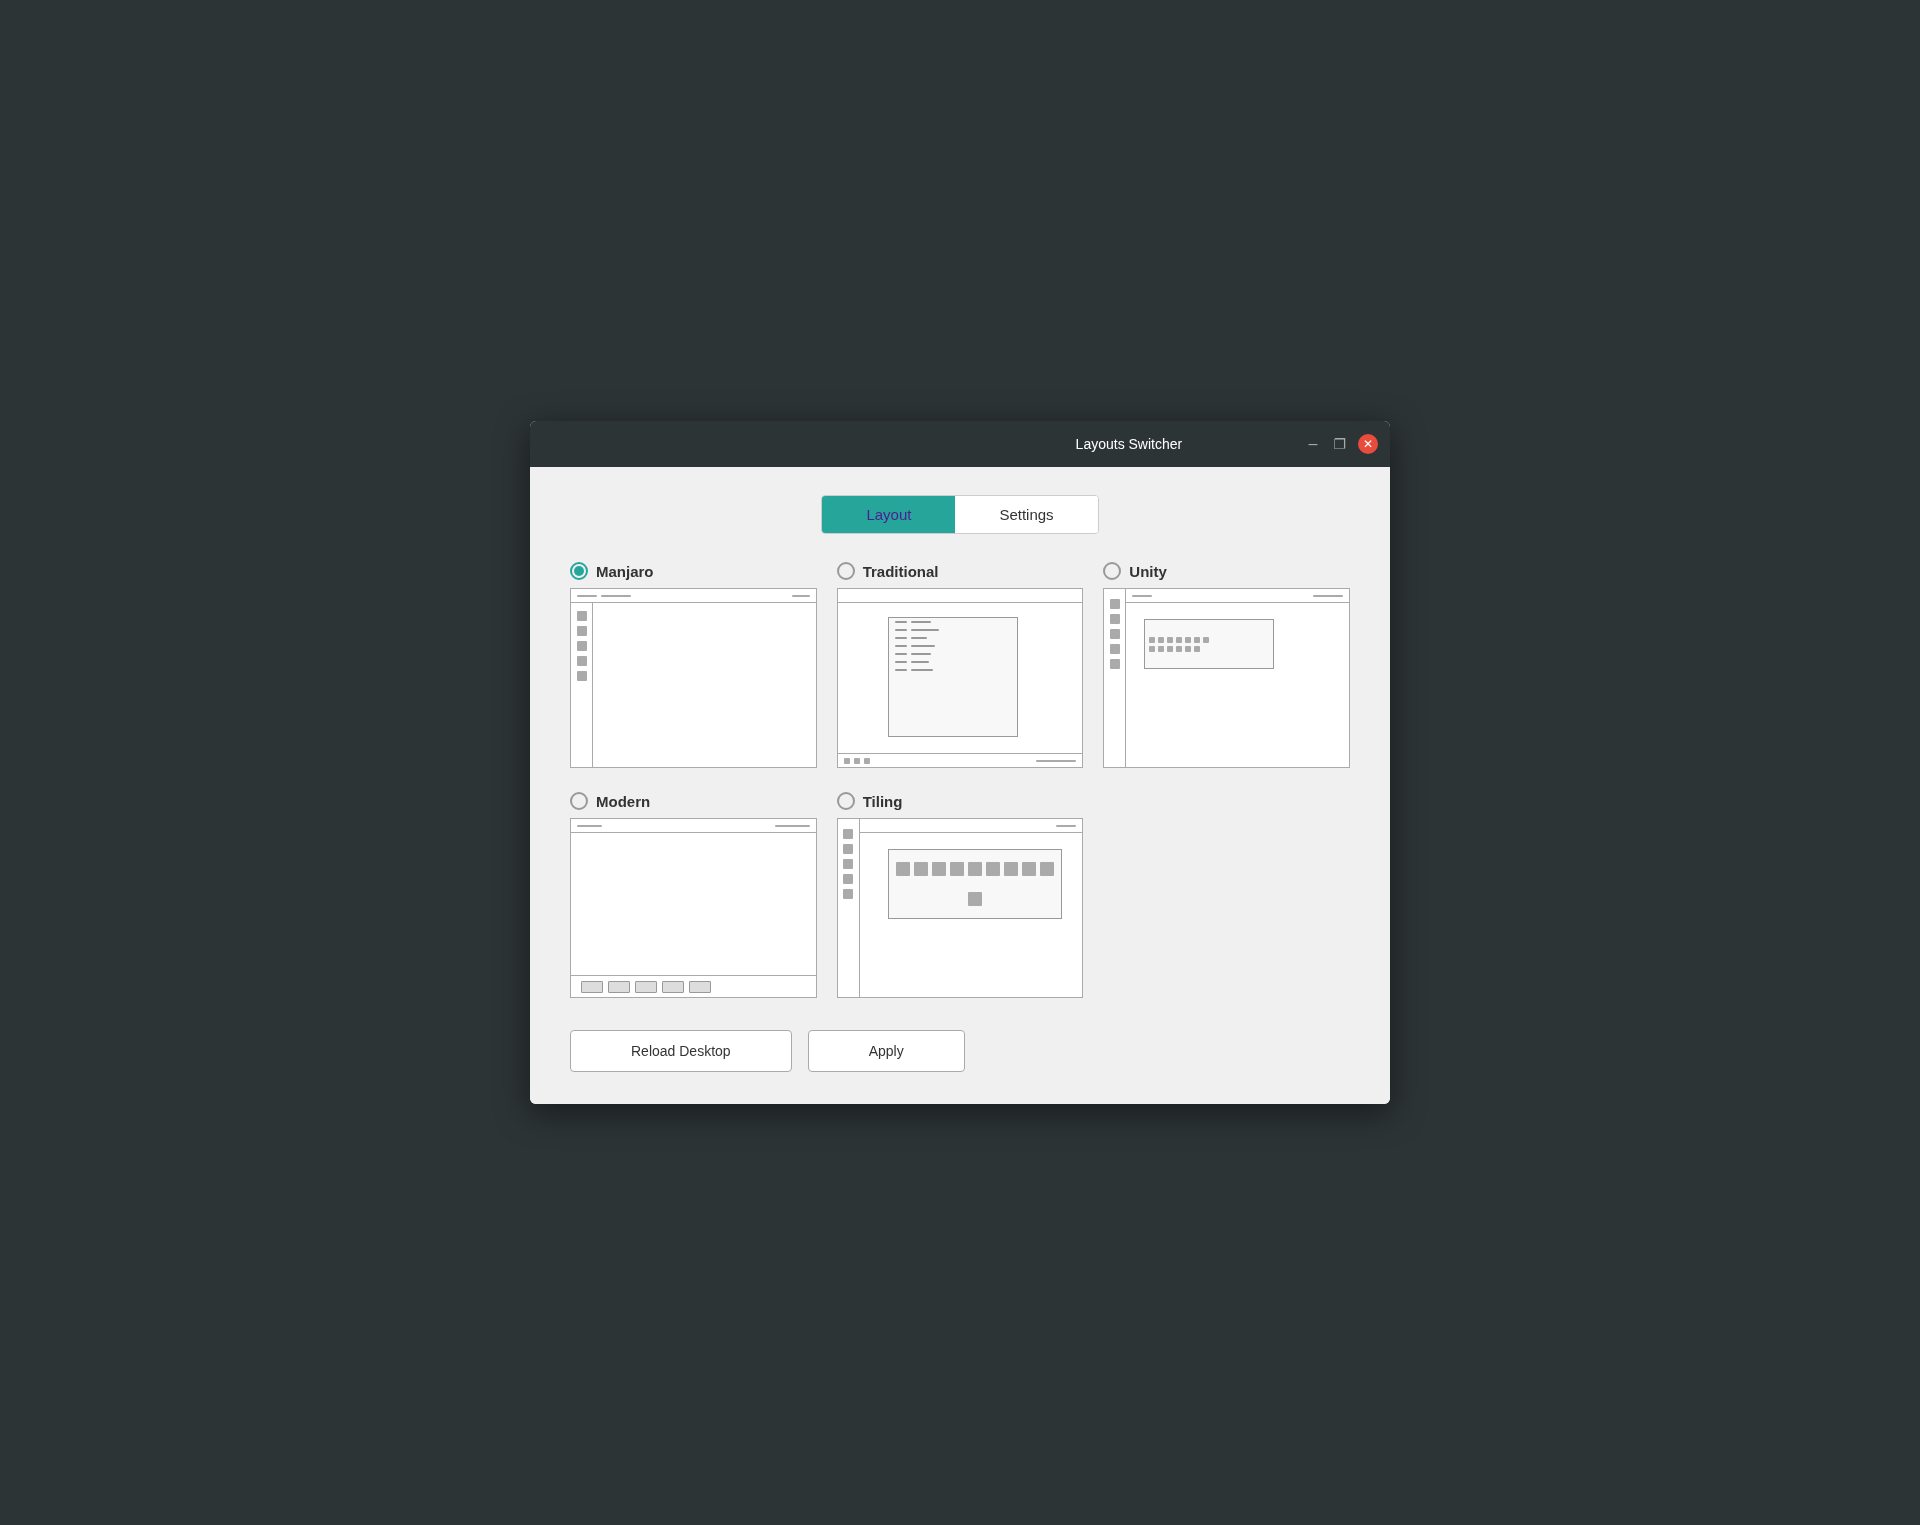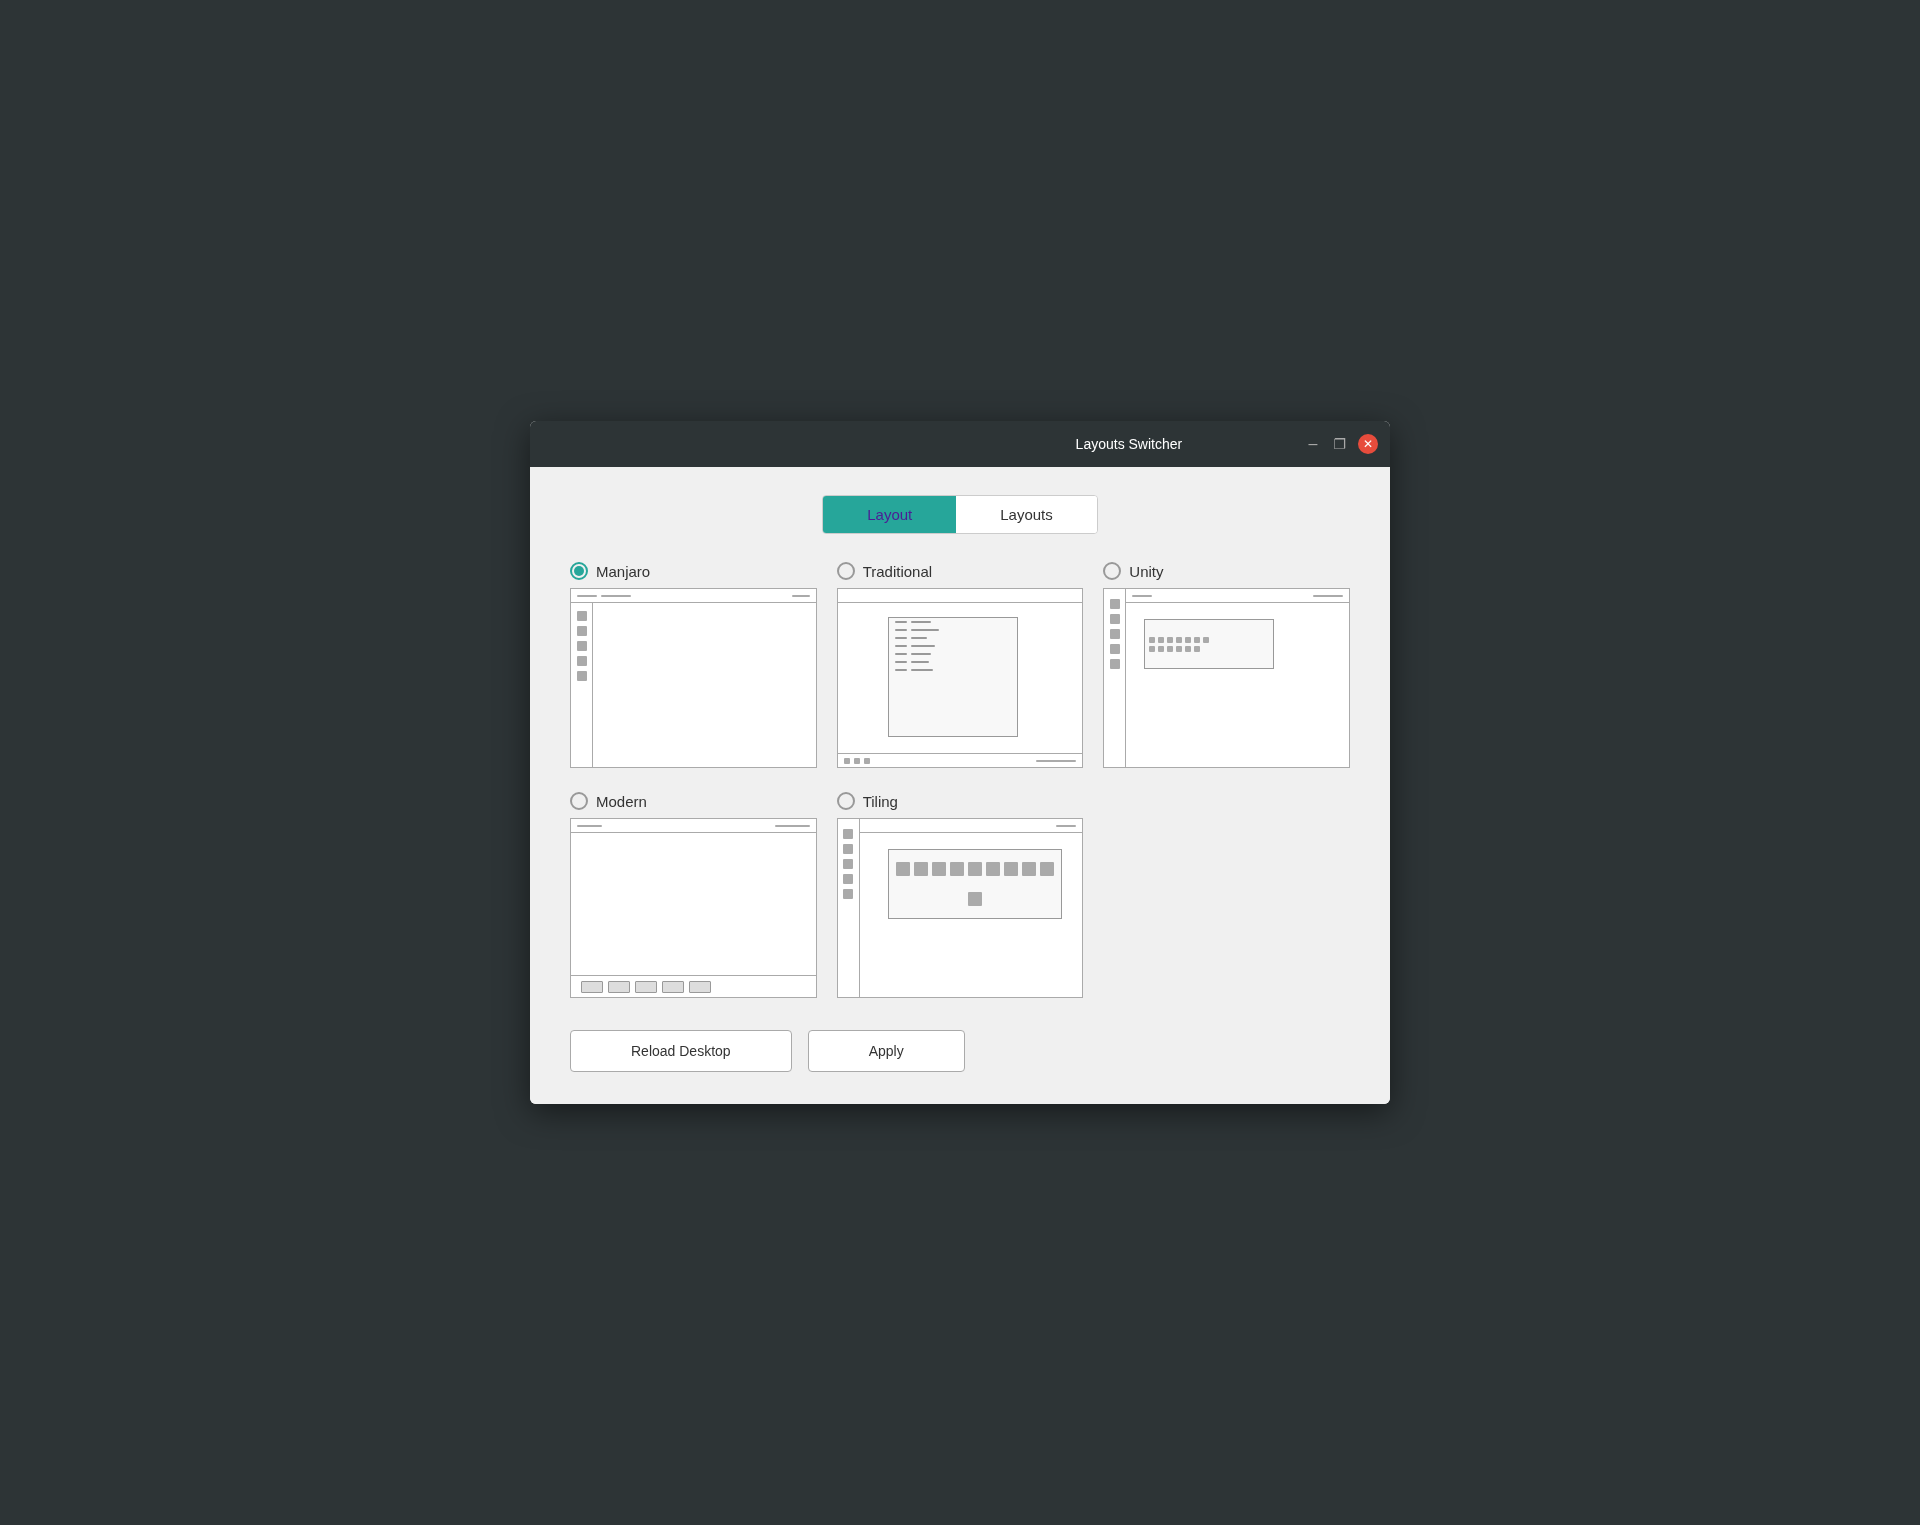--- a/index.html
+++ b/index.html
@@ -123,20 +123,21 @@
       flex-direction: column;
       gap: 8px;
     }
 
     .layout-label {
       display: flex;
       align-items: center;
       gap: 8px;
       font-size: 15px;
       color: #333;
+      font-weight: bold;
     }
 
     .radio-circle {
       width: 18px;
       height: 18px;
       border-radius: 50%;
       border: 2px solid #999;
       display: inline-flex;
       align-items: center;
       justify-content: center;
@@ -479,21 +480,21 @@
       <button class="titlebar-maximize">❐</button>
       <button class="titlebar-close">✕</button>
     </div>
   </div>
 
   <div class="content">
 
     <div class="tab-bar">
       <div class="tab-group">
         <button class="tab-btn active">Layout</button>
-        <button class="tab-btn">Layouts</button>
+        <button class="tab-btn">Settings</button>
       </div>
     </div>
 
     <div class="layout-grid">
 
       <div class="layout-item">
         <div class="layout-label">
           <div class="radio-circle selected"></div>
           <span>Manjaro</span>
         </div>

